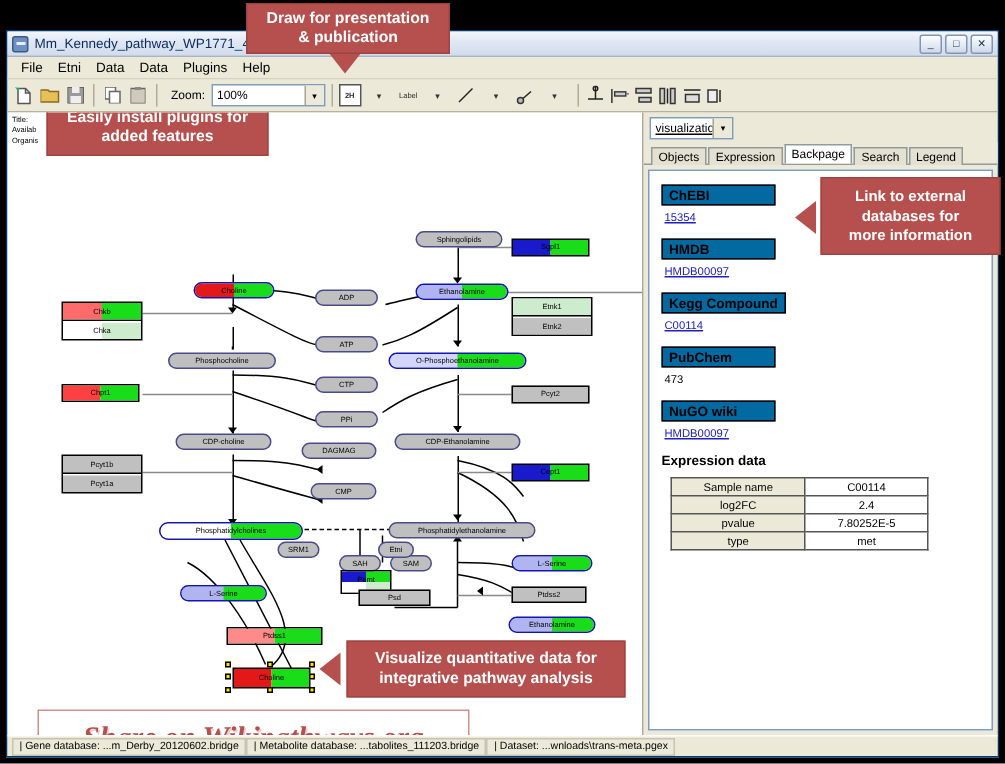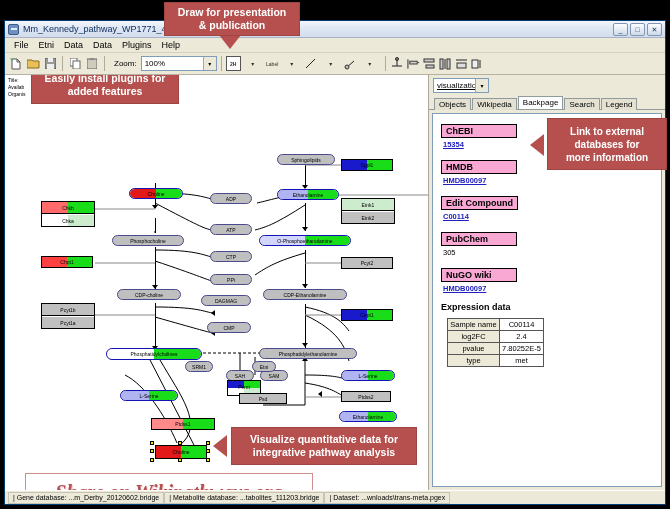--- a/index.html
+++ b/index.html
@@ -107,35 +107,35 @@
     position:relative; top:1px;
   }
   .tab.active { background:#fff; top:0; padding-bottom:2px; font-weight:normal; }
   .bp {
     flex:1 1 auto; background:#fff; margin:3px; border:1px solid #7f9db9;
     overflow:hidden; position:relative; padding:6px 8px;
   }
   .bp-sections { display:flex; flex-direction:column; }
   .dbrow { margin-bottom:7px; }
   .dbhead {
-    display:inline-block; min-width:76px; background:#f9a8d4;
+    display:inline-block; min-width:76px; background:#0369a1;
     border:1px solid #000; font-size:9px; font-weight:bold;
     padding:1px 4px; color:#000;
   }
   .dbval { font-size:7.5px; margin-top:2px; padding-left:2px; }
-  .dbval a { color:#2020c0; text-decoration:underline;font-weight:bold; }
+  .dbval a { color:#2020c0; text-decoration:underline; }
   .dbval.plain { color:#000; }
   .exphead { font-size:9px; font-weight:bold; margin:2px 0 6px 0; }
   .geneid { font-size:7.5px; margin-bottom:3px; }
   table.exp {
     border-collapse:collapse; margin-left:6px; border:1px solid #555;
   }
   table.exp td {
     border:1px solid #555; font-size:7.5px; text-align:center;
-    padding:1px 2px; height:12px; background:#fff;
+    padding:1px 21px; height:12px; background:#fff;
   }
   table.exp td.k { background:#ece9d8; min-width:52px; }
   table.exp td.v { min-width:44px; }
   
   .statusbar {
     height:14px; flex:0 0 14px; background:#ece9d8;
     border-top:1px solid #fff;
     display:flex; align-items:center; font-size:7px; color:#000;
     padding-left:3px; gap:0;
   }
@@ -618,43 +618,43 @@
 
     <div class="rightpanel">
       <div class="rp-top">
         <div class="combo viscombo">
           <span>visualization</span>
           <span class="arrow">▾</span>
         </div>
       </div>
       <div class="tabs">
         <div class="tab">Objects</div>
-        <div class="tab">Wikipedia</div>
+        <div class="tab">Expression</div>
         <div class="tab active">Backpage</div>
         <div class="tab">Search</div>
         <div class="tab">Legend</div>
       </div>
 
       <div class="bp">
         <div class="bp-sections">
           <div class="dbrow">
             <div class="dbhead">ChEBI</div>
             <div class="dbval"><a href="#">15354</a></div>
           </div>
           <div class="dbrow">
             <div class="dbhead">HMDB</div>
             <div class="dbval"><a href="#">HMDB00097</a></div>
           </div>
           <div class="dbrow">
-            <div class="dbhead">Edit Compound</div>
+            <div class="dbhead">Kegg Compound</div>
             <div class="dbval"><a href="#">C00114</a></div>
           </div>
           <div class="dbrow">
             <div class="dbhead">PubChem</div>
-            <div class="dbval plain">305</div>
+            <div class="dbval plain">473</div>
           </div>
           <div class="dbrow">
             <div class="dbhead">NuGO wiki</div>
             <div class="dbval"><a href="#">HMDB00097</a></div>
           </div>
         </div>
 
         <div class="exphead">Expression data</div>
         <table class="exp">
           <tbody>

